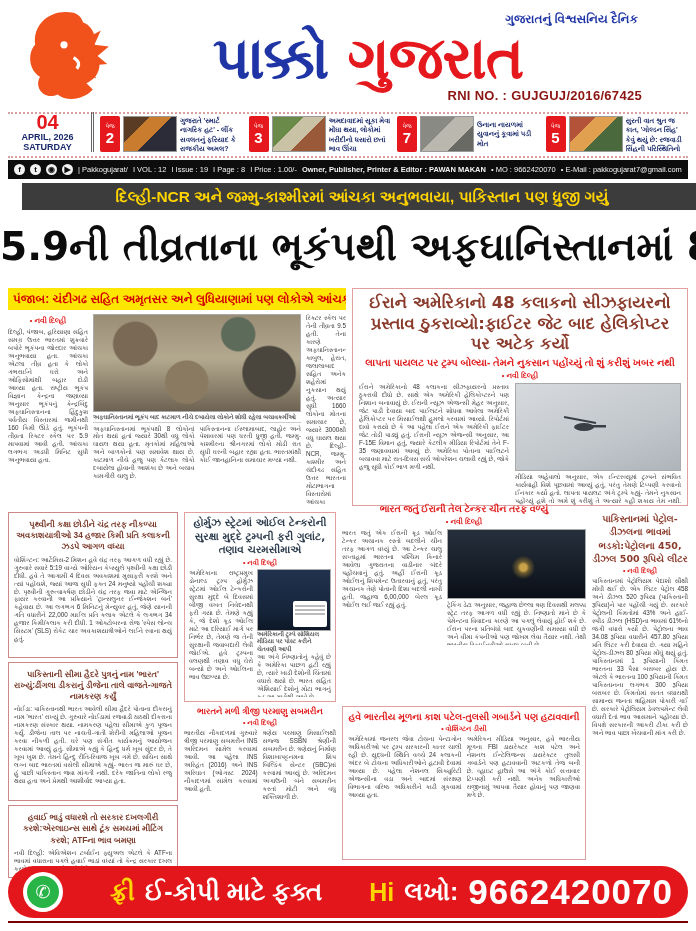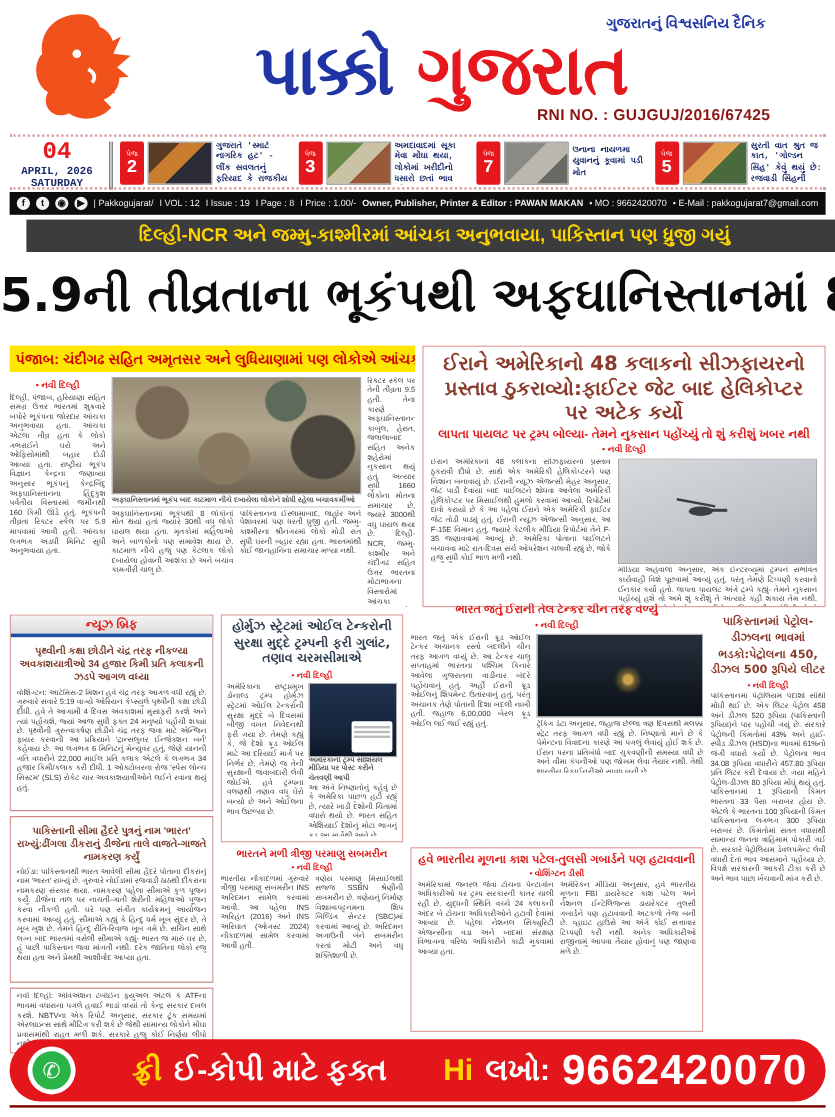--- a/index.html
+++ b/index.html
@@ -9,21 +9,21 @@
   .abs { position:absolute; }
 
   
   .title-w1 { color:#1f35a5; }
   .title-w2 { color:#e4181d; }
   .masthead-title { font-size:58px; font-weight:bold; white-space:nowrap; letter-spacing:-1px; font-family:"DejaVu Sans", sans-serif; }
   .tagline { color:#1f35a5; font-size:12px; font-weight:bold; }
   .rni { color:#8b1512; font-size:13px; font-weight:bold; letter-spacing:.3px; }
 
   
-  .teasers { display:flex; gap:6px; border-top:2px dotted #d9a0a0; border-bottom:2px dotted #d9a0a0; padding:4px 0; align-items:flex-start;font-family:Liberation Mono, monospace; }
+  .teasers { display:flex; gap:6px; border-top:2px dotted #d9a0a0; border-bottom:2px dotted #d9a0a0; padding:4px 0; align-items:flex-end; }
   .datebox { width:86px; text-align:center; border-right:3px double #666; padding-right:4px; }
   .datebox .day { color:#e4181d; font-size:20px; font-weight:bold; line-height:1; }
   .datebox .my, .datebox .wd { color:#1a2a6b; font-size:9px; font-weight:bold; }
   .teaser { flex:1; display:flex; gap:3px; align-items:center; min-width:0; }
   .pbadge { width:20px; height:36px; background:#e4181d; color:#fff; display:flex; flex-direction:column; align-items:center; justify-content:center; border-radius:2px; flex:none; }
   .pbadge .pl { font-size:6px; } .pbadge .pn { font-size:15px; font-weight:bold; line-height:1; }
   .thumb { width:54px; height:36px; border:1px solid #999; flex:none; }
   .tz { font-size:7px; font-weight:bold; color:#1a2a6b; line-height:1.35; overflow:hidden; max-height:36px; }
 
   
@@ -197,34 +197,34 @@
             <rect x="30" y="12" width="14" height="2.5" fill="#3a3f45"></rect>
           </svg>
         </div>
         <div class="bodytxt" style="height:48px;margin-top:2px;">મીડિયા અહેવાલો અનુસાર, એક ઈન્ટરવ્યૂમાં ટ્રમ્પને સંભવિત કાર્યવાહી વિશે પૂછવામાં આવ્યું હતું, પરંતુ તેમણે ટિપ્પણી કરવાનો ઈનકાર કર્યો હતો. લાપતા પાયલટ અંગે ટ્રમ્પે કહ્યું- તેમને નુકસાન પહોંચ્યું હશે તો અમે શું કરીશું તે અત્યારે કહી શકાય તેમ નથી. ઈરાનનો દાવો છે કે એડવાન્સ્ડ ડિફેન્સ સિસ્ટમથી અમેરિકી જેટને નિશાન બનાવાયું હતું.</div>
       </div>
     </div>
   </div>
 
   <div class="abs briefwrap" style="left:8px;top:512px;width:170px;height:366px;">
     <div class="briefbox" style="flex:none;">
-      <div class="brieftitle">ન્યૂઝ બ્રિફ</div>
       <div style="padding:3px 5px;">
         <div class="briefh">પૃથ્વીની કક્ષા છોડીને ચંદ્ર તરફ નીકળ્યા અવકાશયાત્રીઓ 34 હજાર કિમી પ્રતિ કલાકની ઝડપે આગળ વધ્યા</div>
         <div class="bodytxt" style="height:98px;">વોશિંગ્ટન: આર્ટેમિસ-2 મિશન હવે ચંદ્ર તરફ આગળ વધી રહ્યું છે. ગુરુવારે સવારે 5:19 વાગ્યે ઓરિયન કેપ્સ્યુલે પૃથ્વીની કક્ષા છોડી દીધી. હવે તે આગામી 4 દિવસ અવકાશમાં મુસાફરી કરશે અને ત્યાં પહોંચશે, જ્યાં આજ સુધી ફક્ત 24 મનુષ્યો પહોંચી શક્યા છે. પૃથ્વીની ગુરુત્વાકર્ષણ છોડીને ચંદ્ર તરફ જવા માટે એન્જિન ફાયર કરવાની આ પ્રક્રિયાને 'ટ્રાન્સલુનર ઈન્જેક્શન બર્ન' કહેવાય છે. આ લગભગ 6 મિનિટનું મેન્યુવર હતું, જેણે યાનની ગતિ વધારીને 22,000 માઈલ પ્રતિ કલાક એટલે કે લગભગ 34 હજાર કિમી/કલાક કરી દીધી. 1 ઓક્ટોબરના રોજ 'સ્પેસ લોન્ચ સિસ્ટમ' (SLS) રોકેટ ચાર અવકાશયાત્રીઓને લઈને રવાના થયું હતું.</div>
       </div>
     </div>
     <div class="briefbox" style="flex:none;">
       <div style="padding:3px 5px;">
         <div class="briefh">પાકિસ્તાની સીમા હૈદરે પુત્રનું નામ 'ભારત' રાખ્યું:ઢીંગલા ડીકરાનું ડીજેના તાલે વાજતે-ગાજતે નામકરણ કર્યું</div>
         <div class="bodytxt" style="height:92px;">નોઈડા: પાકિસ્તાનથી ભારત આવેલી સીમા હૈદરે પોતાના દીકરાનું નામ 'ભારત' રાખ્યું છે. ગુરુવારે નોઈડામાં રજવાડી ઠાઠથી દીકરાના નામકરણ સંસ્કાર થયા. નામકરણ પહેલા સીમાએ કુળ પૂજન કર્યું. ડીજેના તાલ પર નાચતી-ગાતી શેરીની મહિલાઓ પૂજન કરવા નીકળી હતી. ઘરે પણ સંગીત કાર્યક્રમનું આયોજન કરવામાં આવ્યું હતું. સીમાએ કહ્યું કે હિન્દુ ધર્મ ખૂબ સુંદર છે, તે ખૂબ ખુશ છે. તેમને હિન્દુ રીતિ-રિવાજ ખૂબ ગમે છે. સચિન સાથે લગ્ન બાદ ભારતમાં વસેલી સીમાએ કહ્યું- ભારત જ મારું ઘર છે, હું પાછી પાકિસ્તાન જવા માંગતી નથી. દરેક જાતિના લોકો રજુ થયા હતા અને પ્રેમથી આશીર્વાદ આપ્યા હતા.</div>
       </div>
     </div>
     <div class="briefbox" style="flex:1;">
       <div style="padding:3px 5px;">
+        <div class="briefh">હવાઈ ભાડું વધારશે તો સરકાર દખલગીરી કરશે:એરલાઇન્સ સાથે ટૂંક સમયમાં મીટિંગ કરશે; ATFના ભાવ બમણા</div>
         <div class="bodytxt" style="height:78px;">નવી દિલ્હી: એવિએશન ટર્બાઈન ફ્યુઅલ એટલે કે ATFના ભાવમાં વધારાના પગલે હવાઈ ભાડાં વધ્યાં તો કેન્દ્ર સરકાર દખલ કરશે. NBTVના એક રિપોર્ટ અનુસાર, સરકાર ટૂંક સમયમાં એરલાઇન્સ સાથે મીટિંગ કરી શકે છે જેથી સામાન્ય લોકોને મોંઘા પ્રવાસમાંથી રાહત મળી શકે. સરકારે હજુ કોઈ નિર્ણય લીધો નથી, પરંતુ એરલાઇન્સ પાસેથી તેમની પ્રાઈસિંગ સ્ટ્રેટેજી અંગે સ્પષ્ટતા માંગવામાં આવી રહી છે. અધિકારીઓનું કહેવું છે કે સરકારનો મુખ્ય ઉદ્દેશ્ય એ સુનિશ્ચિત કરવાનો છે કે મુસાફરોના ભાડામાં વધારો ન થાય. ATFના ભાવમાં તાજેતરમાં લગભગ બમણો વધારો થયો છે.</div>
       </div>
     </div>
   </div>
 
   <div class="abs boxed" style="left:184px;top:512px;width:152px;height:190px;padding:3px 4px;">
     <div class="h-slate" style="font-size:10.5px;line-height:1.3;">હોર્મુઝ સ્ટ્રેટમાં ઓઈલ ટેન્કરોની સુરક્ષા મુદ્દે ટ્રમ્પની ફરી ગુલાંટ, તણાવ ચરમસીમાએ</div>
     <div class="dateline" style="font-size:7px;">• નવી દિલ્હી</div>
     <div style="display:flex;gap:4px;overflow:hidden;">
       <div class="bodytxt" style="width:64px;flex:none;height:126px;">અમેરિકાના રાષ્ટ્રપ્રમુખ ડોનાલ્ડ ટ્રમ્પ હોર્મુઝ સ્ટ્રેટમાં ઓઈલ ટેન્કરોની સુરક્ષા મુદ્દે બે દિવસમાં બીજી વખત નિવેદનથી ફરી ગયા છે. તેમણે કહ્યું કે, જે દેશો ક્રૂડ ઓઈલ માટે આ દરિયાઈ માર્ગ પર નિર્ભર છે, તેમણે જ તેની સુરક્ષાની જવાબદારી લેવી જોઈએ. હવે ટ્રમ્પના વલણથી તણાવ વધુ ઘેરો બન્યો છે અને ઓઈલના ભાવ ઉછળ્યા છે.</div>

